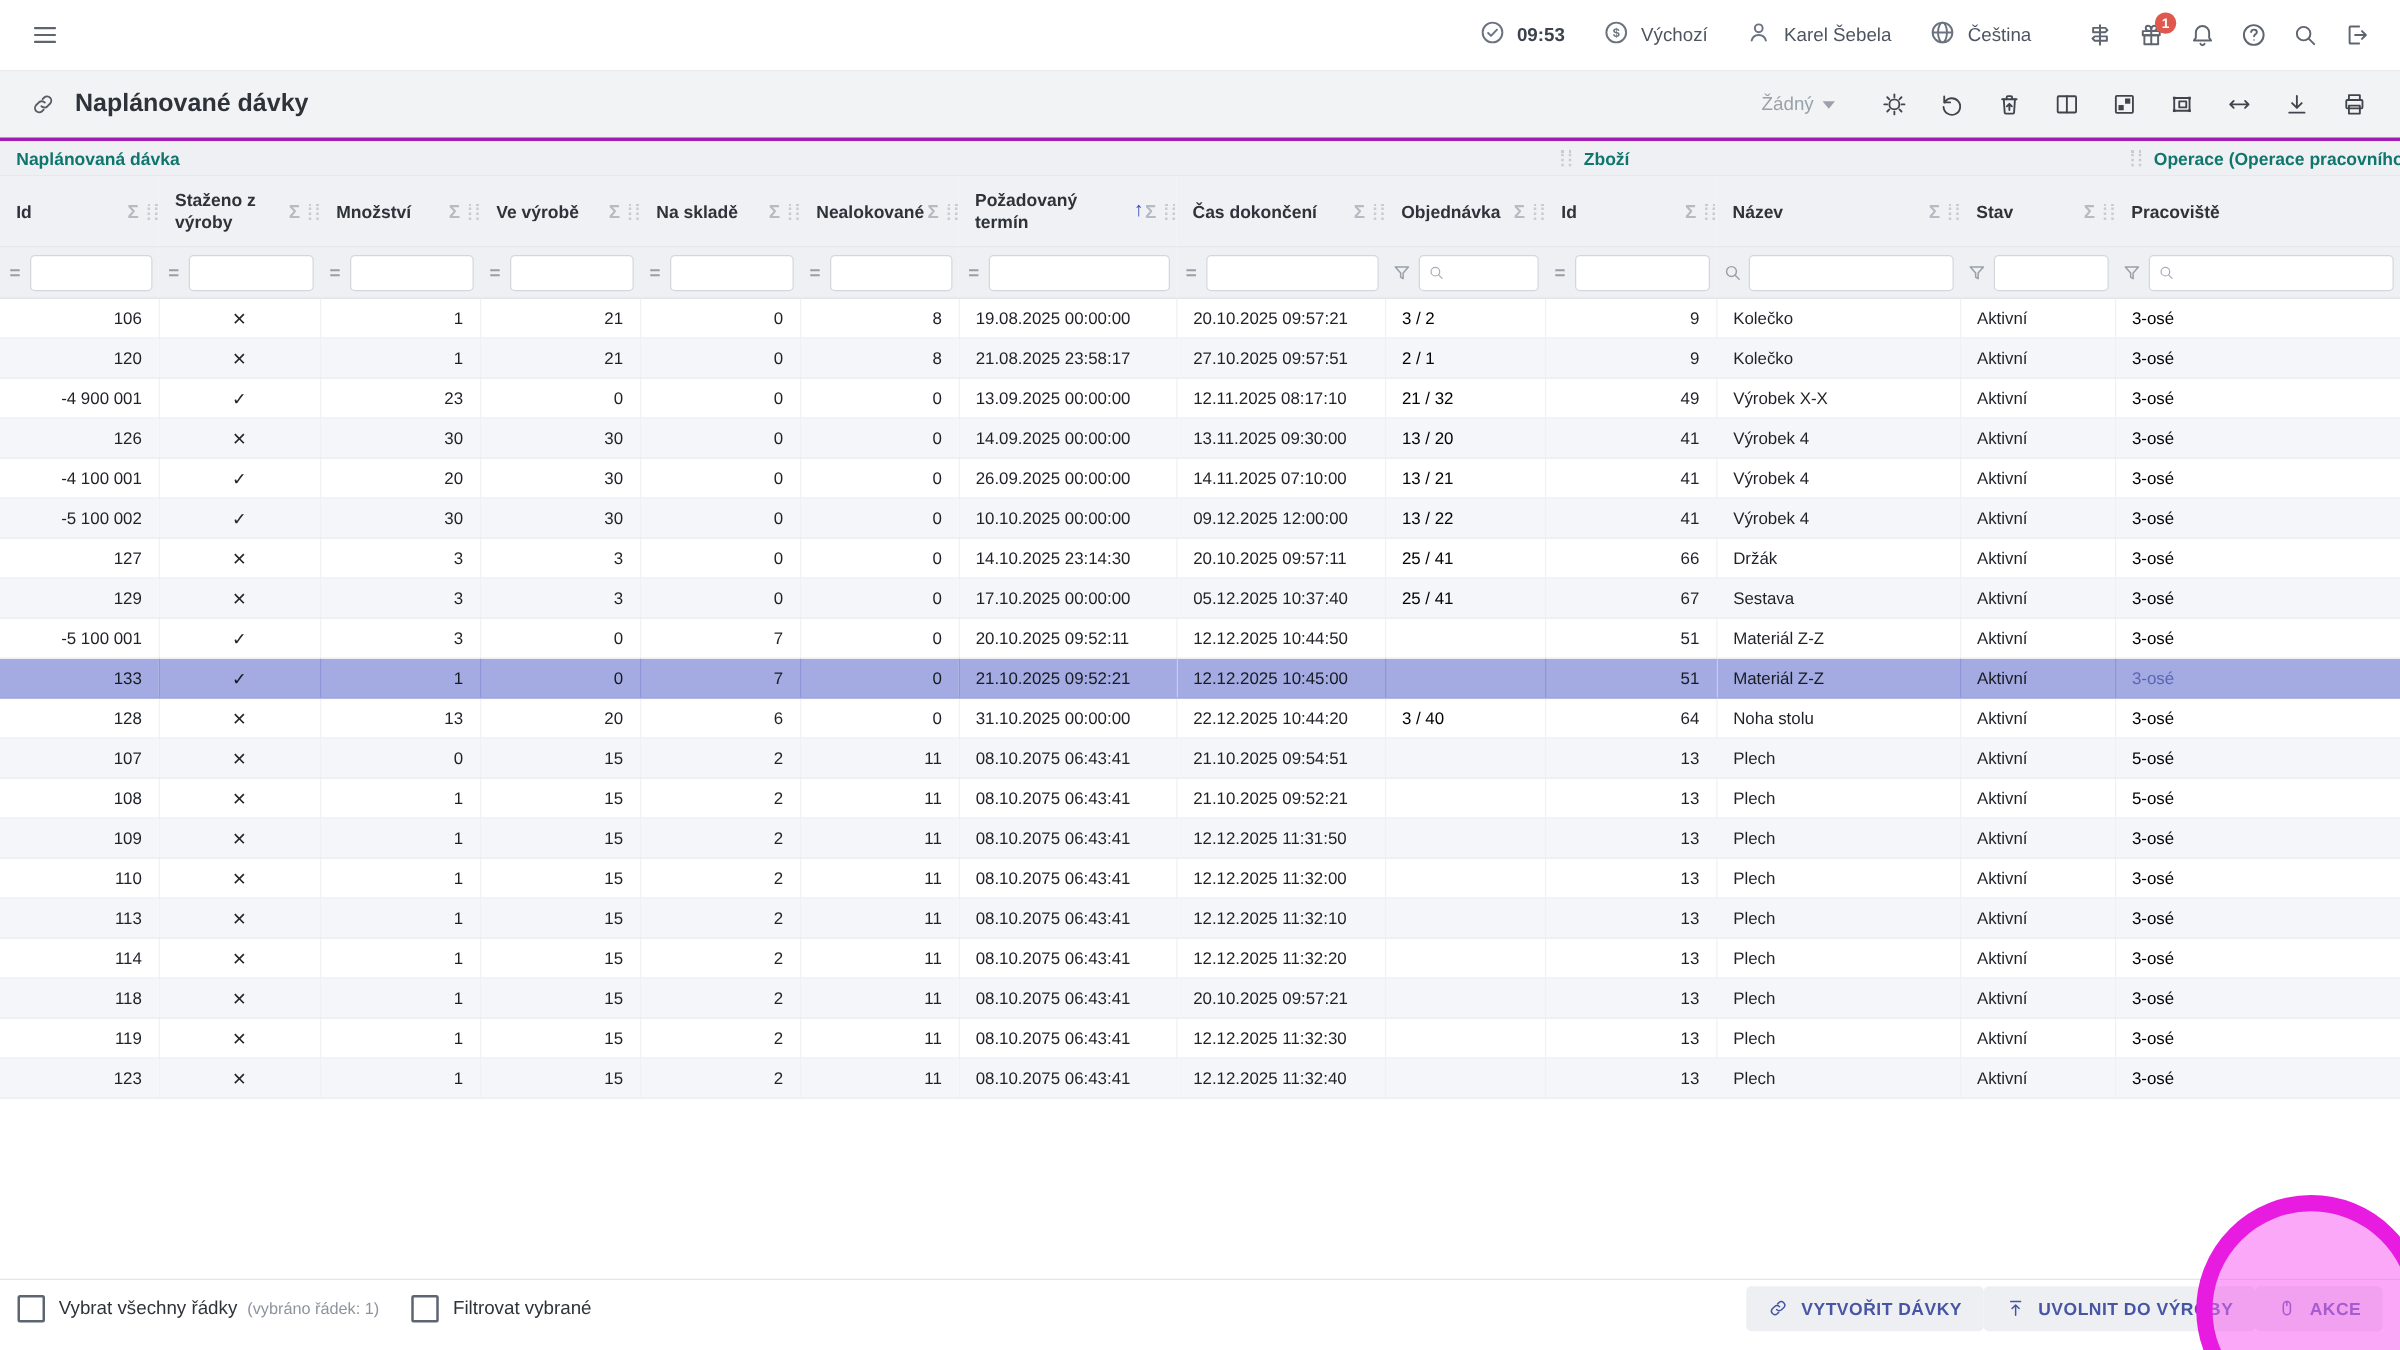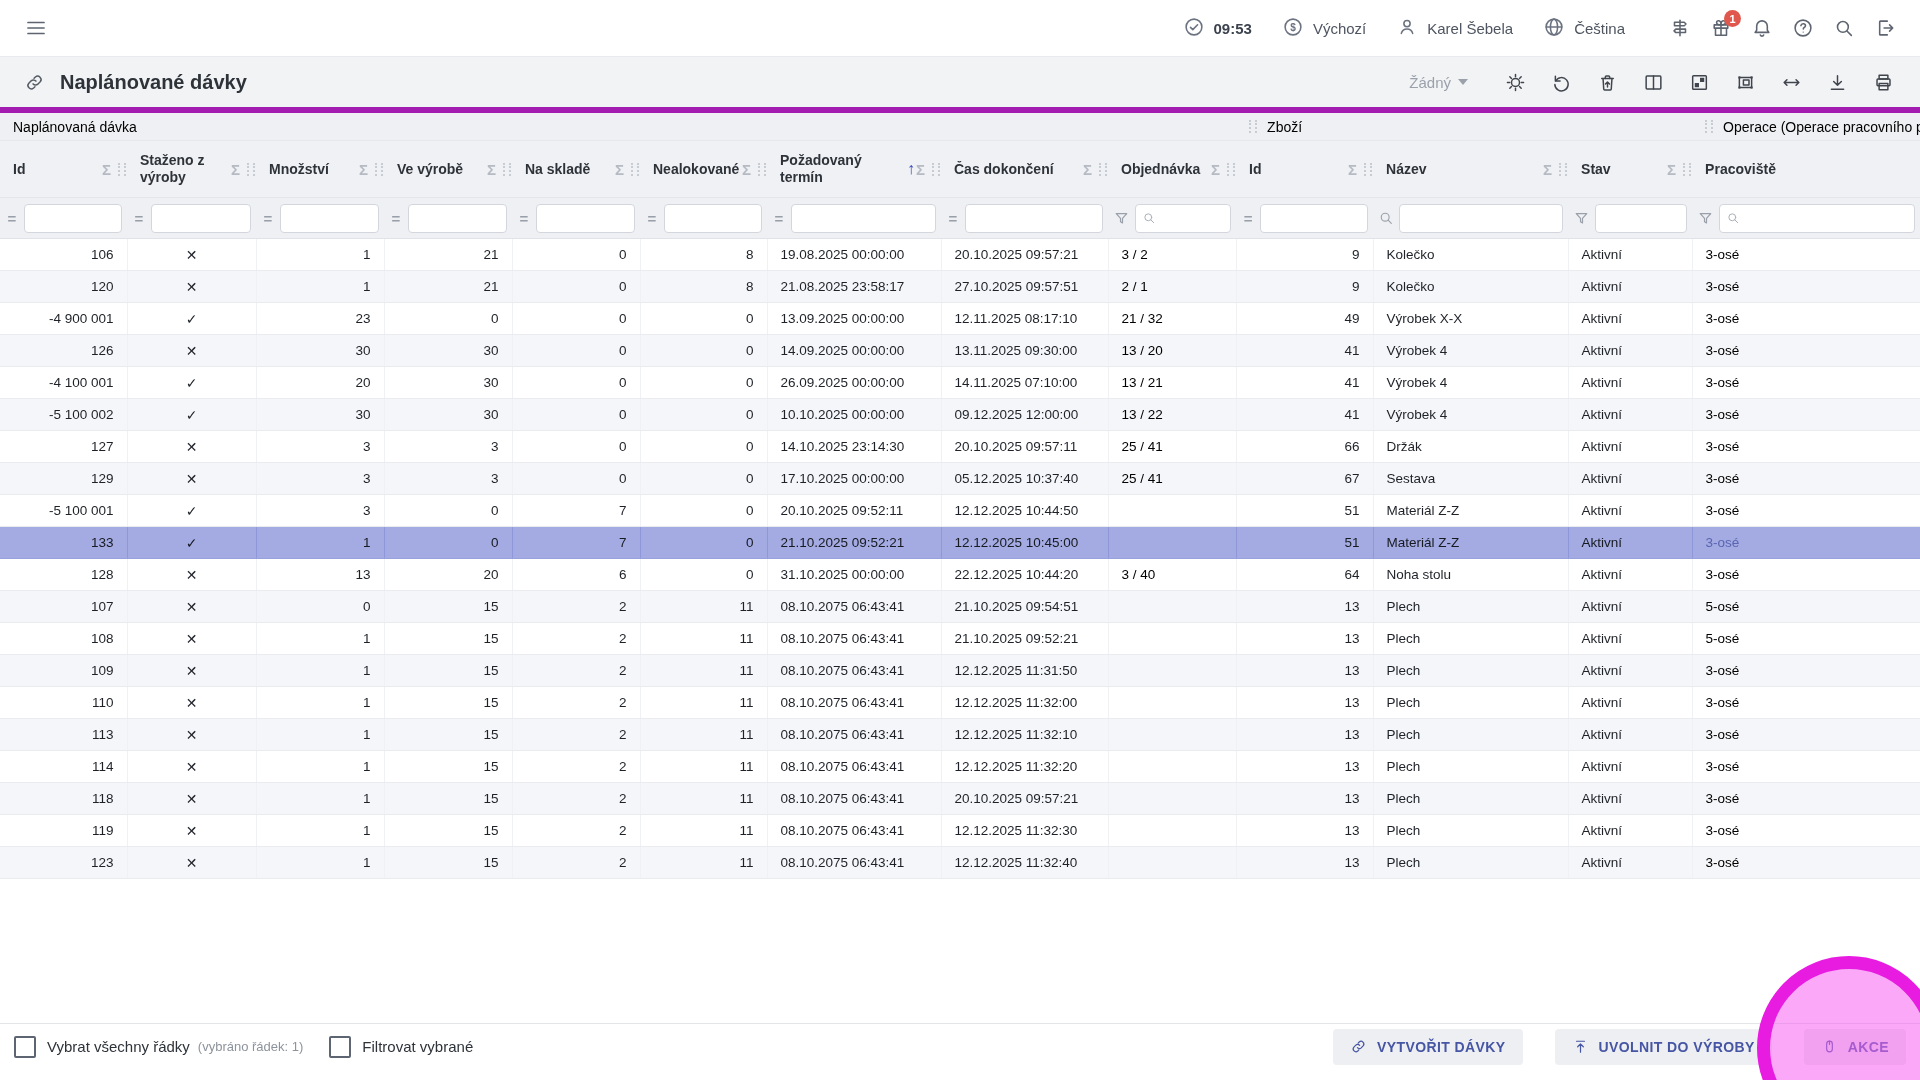--- a/index.html
+++ b/index.html
@@ -14,33 +14,33 @@
   .topbar-right{margin-left:auto;display:flex;align-items:center}
   .tb-item{display:flex;align-items:center;gap:9px;margin-left:30px;color:#4e5561;font-size:15px;cursor:pointer}
   .tb-item svg{color:#6b7280}
   .tb-item .green{color:#35a35c}
   .tb-time{font-weight:700;color:#3c434e}
   .tb-icons{display:flex;align-items:center;gap:19px;margin-left:44px;color:#5e6570}
   .tb-icon{position:relative;display:flex;cursor:pointer}
   .badge{position:absolute;top:-7px;right:-9px;min-width:17px;height:17px;border-radius:9px;
     background:#e0584d;color:#fff;font-size:11px;font-weight:700;display:flex;align-items:center;justify-content:center;padding:0 3px;box-sizing:border-box}
   
-  .titlebar{height:57px;background:#f2f3f5;border-top:1px solid #e9eaed;border-bottom:6px solid #a21caf;
+  .titlebar{height:57px;background:#f2f3f5;border-top:1px solid #e9eaed;border-bottom:3px solid #a21caf;
     display:flex;align-items:center;padding:0 24px;box-sizing:border-box}
   .titlebar .link-ic{color:#555c66;display:flex}
   .page-title{font-size:20px;font-weight:700;color:#2e333a;margin-left:15px}
   .titlebar-right{margin-left:auto;display:flex;align-items:center;gap:21px}
   .preset{display:flex;align-items:center;gap:7px;color:#9ba1ab;font-size:15px;margin-right:14px;cursor:pointer}
   .caret{width:0;height:0;border-left:5px solid transparent;border-right:5px solid transparent;border-top:6px solid #9ba1ab}
   .tl-icon{display:flex;color:#40454d;cursor:pointer;padding:2px}
   
   table{border-collapse:collapse;table-layout:fixed;width:1920px}
   .grp-row td{height:27px;background:#eff0f3;padding:0;border-bottom:1px solid #e6e8ec}
   .grp{display:flex;align-items:center;height:100%;padding-left:13px;gap:10px;overflow:hidden}
-  .grp b{font-size:14px;color:#000000;white-space:nowrap;font-weight:400}
+  .grp b{font-size:14px;color:#0f766e;white-space:nowrap;font-weight:700}
   .handle{width:4px;height:13px;border-left:2px dotted #c7cbd2;border-right:2px dotted #c7cbd2;flex:0 0 auto}
   .hdr-row th{height:56px;background:#f0f1f4;border-bottom:1px solid #e3e5e9;padding:0;text-align:left;font-weight:700}
   .hc{display:flex;align-items:center;height:100%;padding-left:13px}
   .hc .lbl{flex:1 1 auto;font-size:14px;color:#2e333a;line-height:1.2;padding-right:4px;overflow:hidden}
   .sort-asc{color:#3a4cc0;font-size:16px;font-weight:700;margin-right:1px}
   .sigma{color:#b5bac3;font-size:15px;font-weight:700;margin-right:7px;cursor:pointer}
   .hc .handle{margin-right:1px}
   .flt-row td{height:40px;background:#eff0f3;border-bottom:1px solid #dfe2e6;padding:0}
   .fc{display:flex;align-items:center;height:100%;padding:0 5px 0 5px;gap:5px}
   .pfx{color:#999fa9;font-weight:700;font-size:15px;flex:0 0 14px;text-align:center}
@@ -59,21 +59,21 @@
   tr.sel{background:#a3abe2 !important}
   tr.sel td{border-bottom:1px solid #98a1dc;border-right:1px solid #8e97d7;color:#171a20}
   tr.sel td.link{color:#5a64b2}
   
   .footer{position:absolute;left:0;bottom:11px;width:1920px;height:46px;background:#fff;border-top:1px solid #e3e5e9;
     display:flex;align-items:center;padding:0 14px;box-sizing:border-box;z-index:5}
   .cb{width:18px;height:18px;border:2px solid #5d6472;border-radius:2px;background:#fff;flex:0 0 auto;cursor:pointer}
   .foot-item{display:flex;align-items:center;gap:11px;margin-right:26px;cursor:pointer}
   .foot-label{font-size:15px;color:#2e333a}
   .foot-sub{font-size:13px;color:#8d939d;margin-left:-3px}
-  .foot-right{margin-left:auto;display:flex;align-items:center;gap:32px}
+  .foot-right{margin-left:auto;display:flex;align-items:center;gap:0}
   .btn{display:flex;align-items:center;gap:10px;height:36px;padding:0 17px;background:#edeff2;border:none;
     border-radius:4px;color:#4655a4;font-weight:700;font-size:14px;letter-spacing:.4px;font-family:inherit;cursor:pointer}
   .btn svg{color:#4655a4}
   
   .click-ring{position:absolute;left:1757px;top:956px;width:184px;height:184px;border-radius:50%;
     border:13px solid #e81be0;background:rgba(246,97,240,.55);z-index:9;pointer-events:none;box-sizing:border-box}
 </style>
 </head>
 <body>
 

